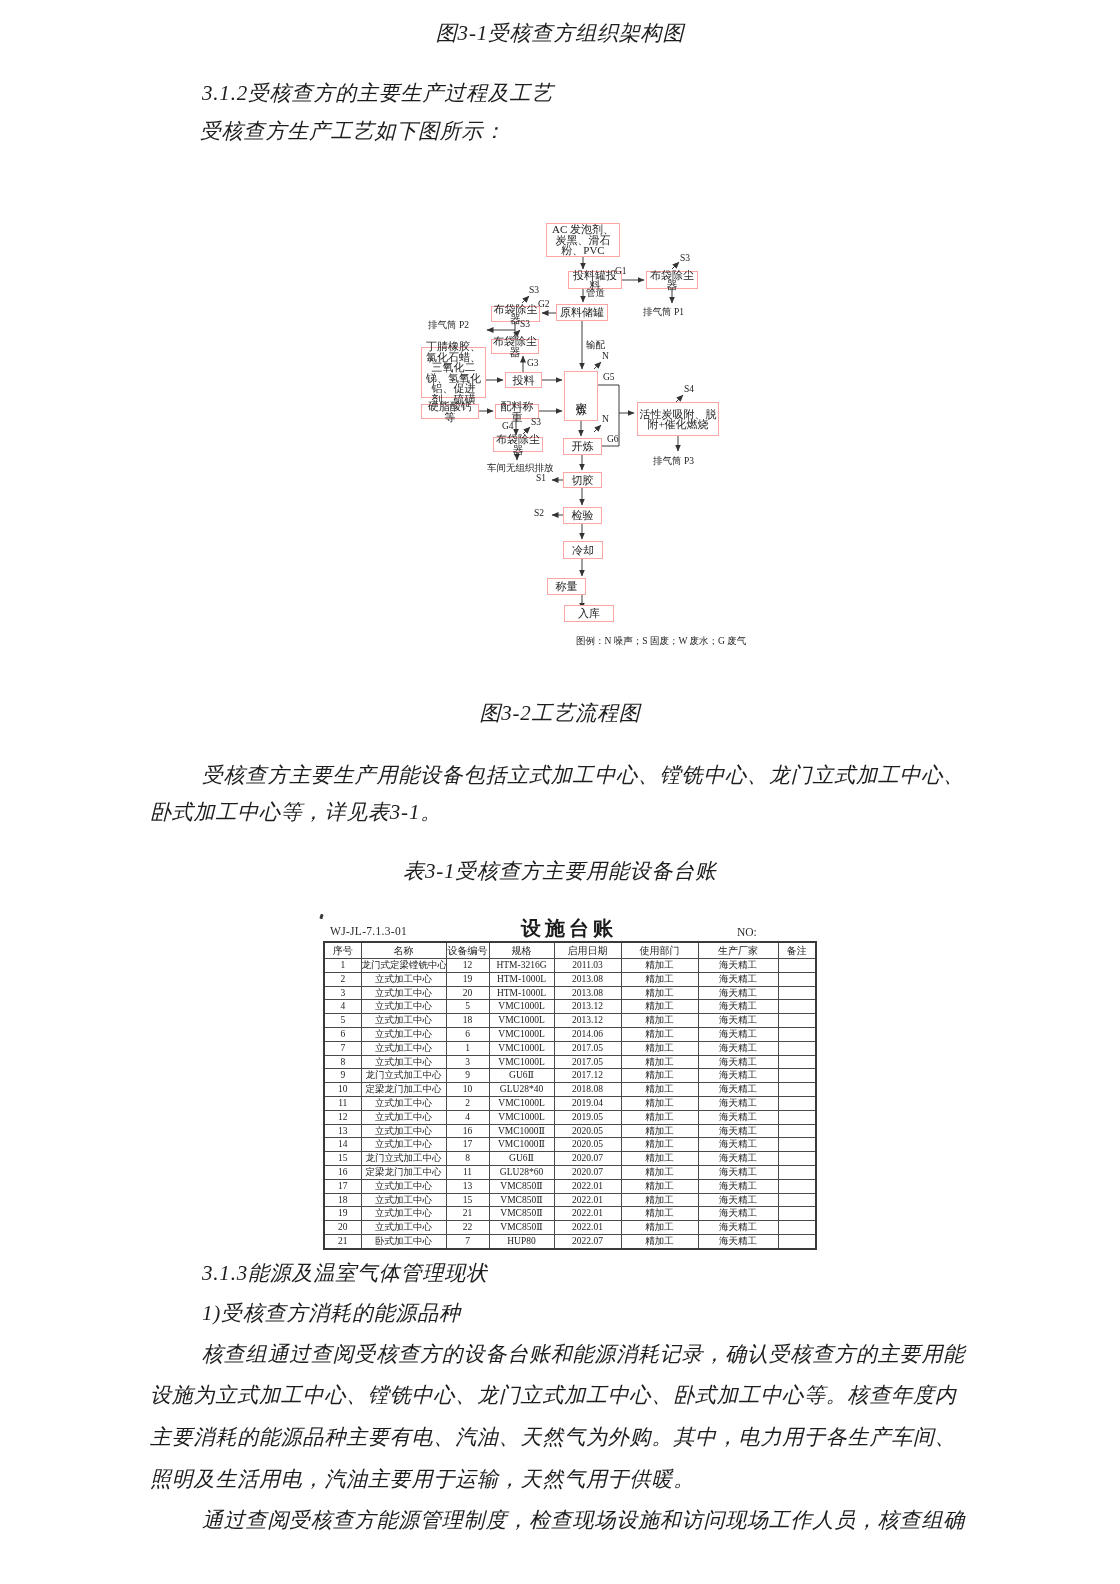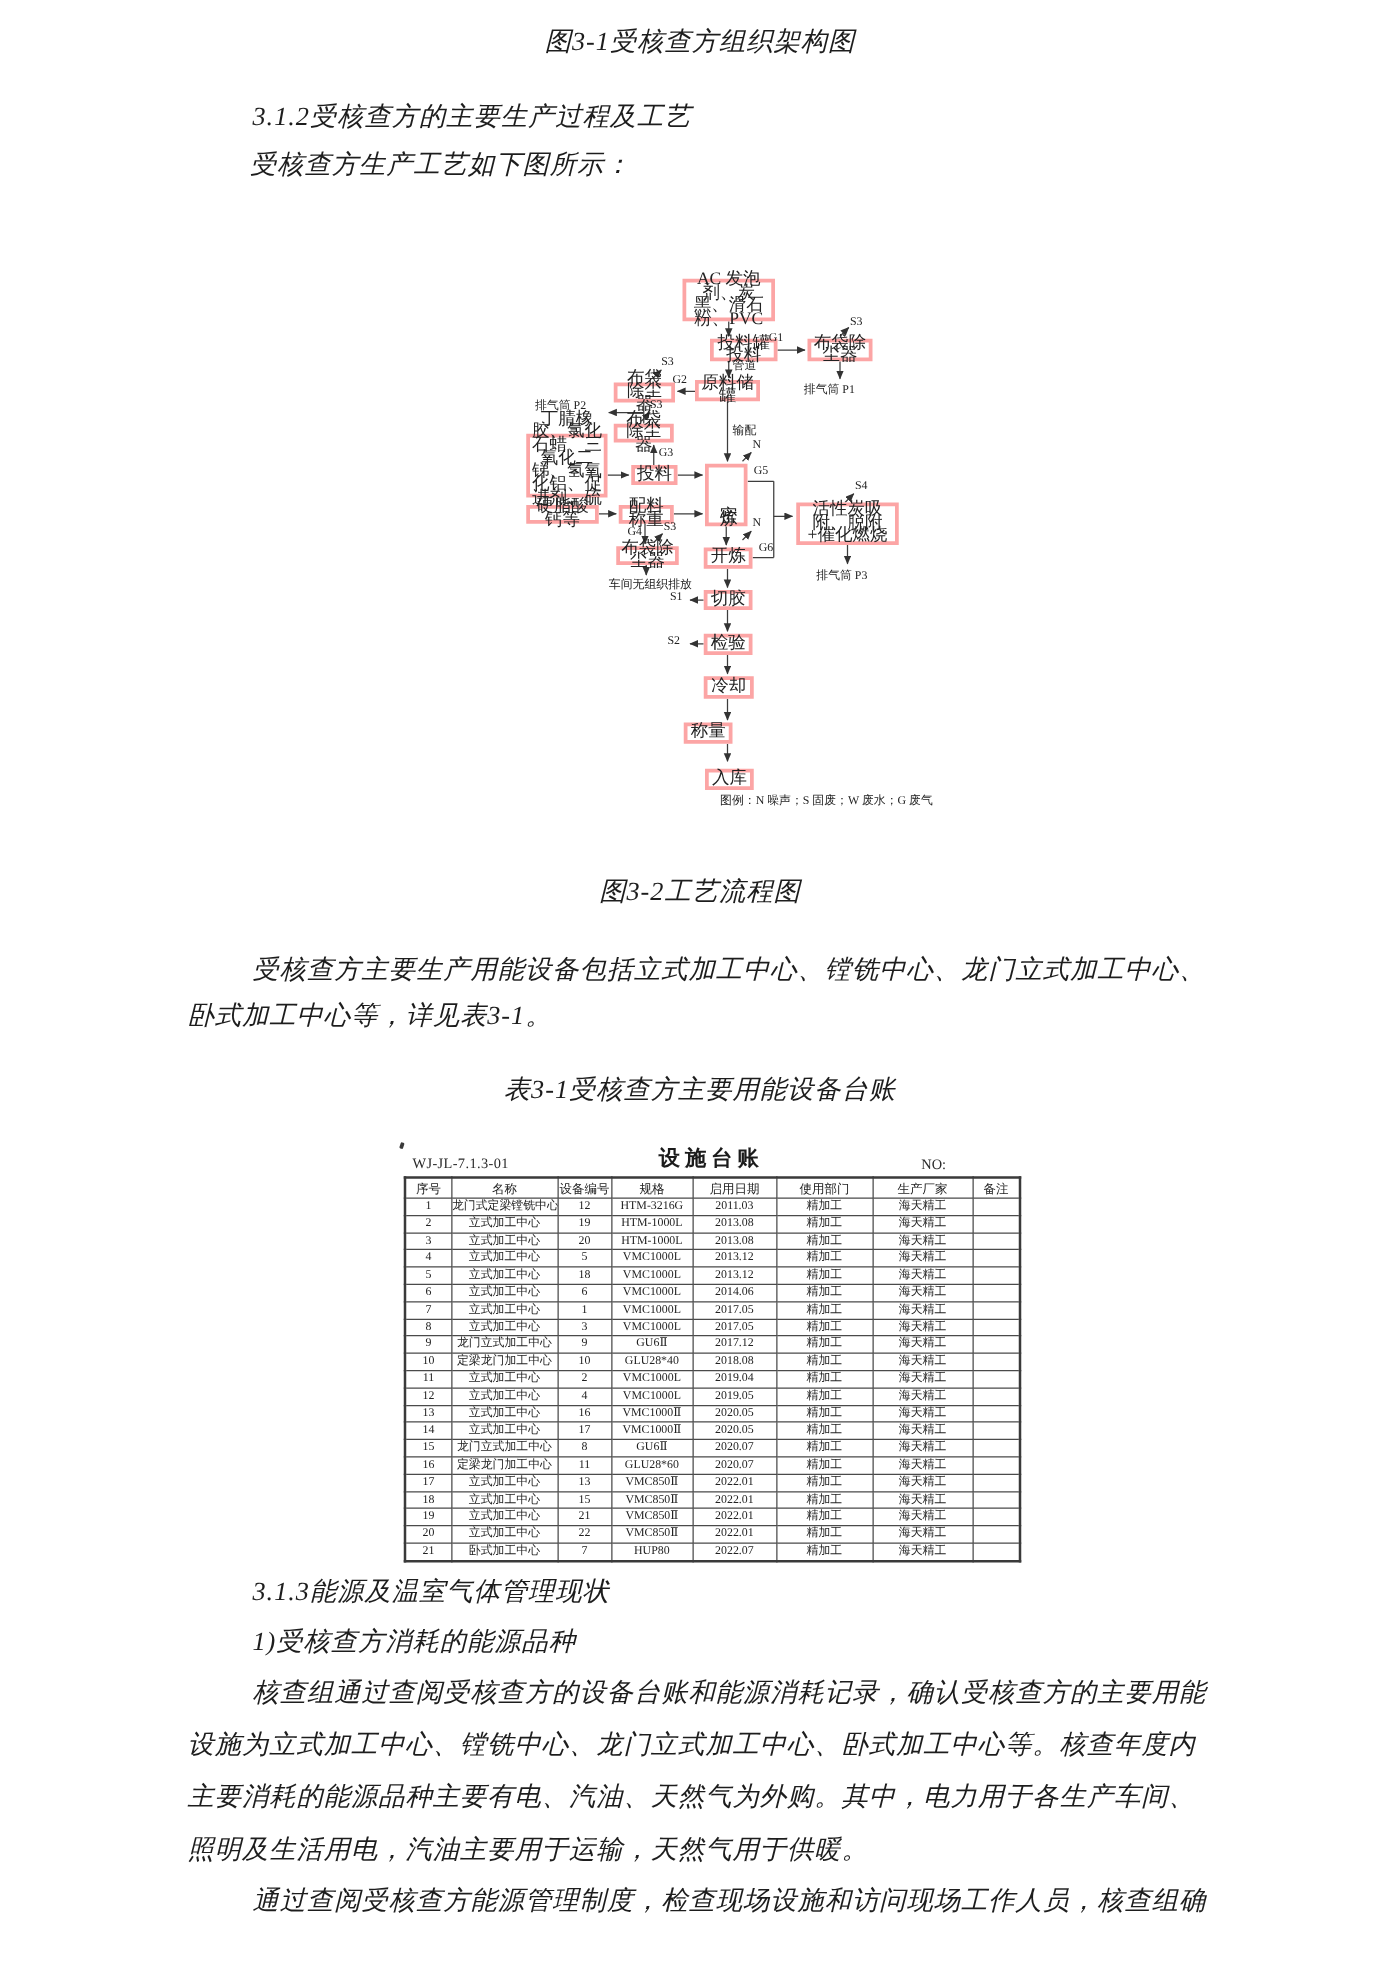--- a/index.html
+++ b/index.html
@@ -7,29 +7,29 @@
     position:relative;width:1120px;height:1584px;background:#fff;
     font-family:"Liberation Serif","DejaVu Serif",serif;color:#1d1d1d;
     overflow:hidden;
   }
   .txt{position:absolute;font-size:21px;letter-spacing:0.8px;white-space:nowrap;line-height:26px;font-style:italic;}
   .center{left:0;width:1120px;text-align:center;}
   
   .flow{position:absolute;left:410px;top:215px;width:320px;height:445px;}
   .flow svg{position:absolute;left:0;top:0;}
   .fc-box{
-    position:absolute;border:3px solid #fca5a5;background:#fff;color:#222;
+    position:absolute;border:1px solid #fca5a5;background:#fff;color:#222;
     display:flex;align-items:center;justify-content:center;text-align:center;
-    font-size:14px;line-height:10.5px;box-sizing:border-box;padding:1px;
+    font-size:11px;line-height:10.5px;box-sizing:border-box;padding:1px;
   }
   .fc-vert{writing-mode:vertical-rl;letter-spacing:3px;}
   .fc-lbl{position:absolute;font-size:9.5px;line-height:10px;color:#222;white-space:nowrap;}
   
   .tbl-docno{position:absolute;left:330px;top:925px;font-size:11.5px;color:#2a2a2a;letter-spacing:0.3px;}
-  .tbl-title{position:absolute;left:323px;top:915px;width:492px;text-align:center;font-size:17px;font-weight:bold;color:#1b1b1b;letter-spacing:4px;}
+  .tbl-title{position:absolute;left:323px;top:915px;width:492px;text-align:center;font-size:20px;font-weight:bold;color:#1b1b1b;letter-spacing:4px;}
   .tbl-no{position:absolute;left:737px;top:926px;font-size:11.5px;color:#2a2a2a;}
   .eq-table{
     position:absolute;left:323px;top:941px;width:492px;border-collapse:collapse;
     table-layout:fixed;font-size:9.5px;color:#222;border:2px solid #3a3a3a;
   }
   .eq-table th,.eq-table td{
     border:1px solid #4a4a4a;text-align:center;vertical-align:middle;
     padding:0;overflow:hidden;white-space:nowrap;font-weight:normal;
   }
   .eq-table th{height:15px;font-size:10px;}
@@ -103,21 +103,21 @@
     <div class="fc-box fc-vert" style="left:154px;top:156px;width:34px;height:50px">密炼</div>
     <div class="fc-box" style="left:11px;top:189px;width:58px;height:15px">硬脂酸钙等</div>
     <div class="fc-box" style="left:85px;top:189px;width:44px;height:15px">配料称重</div>
     <div class="fc-box" style="left:83px;top:222px;width:50px;height:15px">布袋除尘器</div>
     <div class="fc-box" style="left:153px;top:223px;width:39px;height:17px">开炼</div>
     <div class="fc-box" style="left:227px;top:187px;width:82px;height:34px">活性炭吸附、脱附+催化燃烧</div>
     <div class="fc-box" style="left:153px;top:257px;width:39px;height:16px">切胶</div>
     <div class="fc-box" style="left:153px;top:292px;width:39px;height:17px">检验</div>
     <div class="fc-box" style="left:153px;top:326px;width:40px;height:18px">冷却</div>
     <div class="fc-box" style="left:137px;top:363px;width:39px;height:17px">称量</div>
-    <div class="fc-box" style="left:154px;top:400px;width:39px;height:17px">入库</div>
+    <div class="fc-box" style="left:154px;top:390px;width:50px;height:17px">入库</div>
 
     <span class="fc-lbl" style="left:176px;top:73px">管道</span>
     <span class="fc-lbl" style="left:205px;top:51px">G1</span>
     <span class="fc-lbl" style="left:270px;top:38px">S3</span>
     <span class="fc-lbl" style="left:233px;top:92px">排气筒 P1</span>
     <span class="fc-lbl" style="left:128px;top:84px">G2</span>
     <span class="fc-lbl" style="left:119px;top:70px">S3</span>
     <span class="fc-lbl" style="left:18px;top:105px">排气筒 P2</span>
     <span class="fc-lbl" style="left:110px;top:104px">S3</span>
     <span class="fc-lbl" style="left:176px;top:125px">输配</span>

